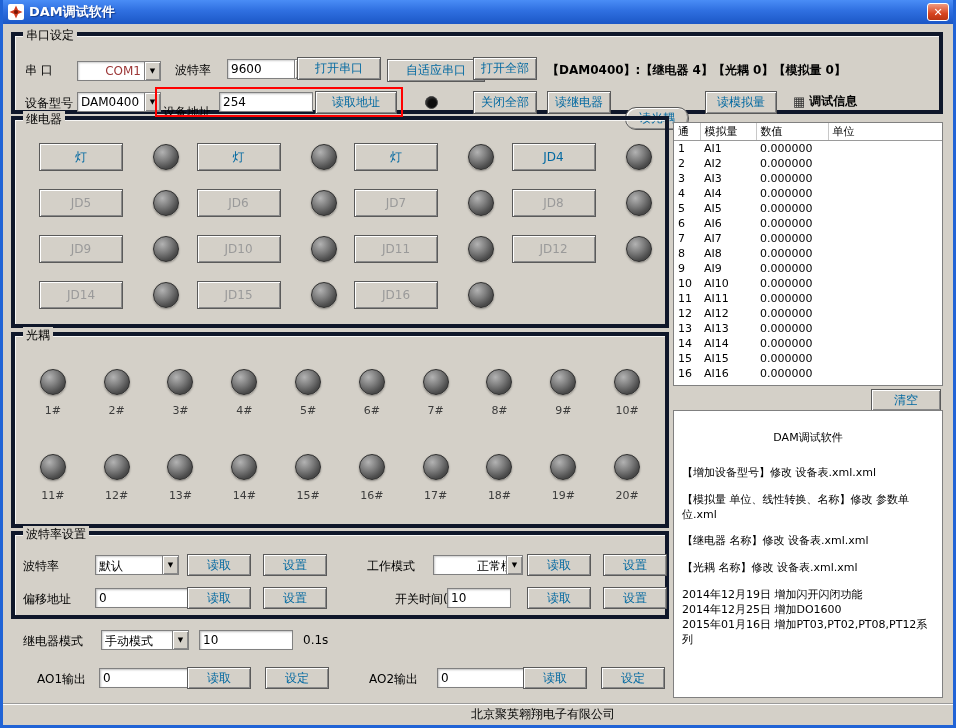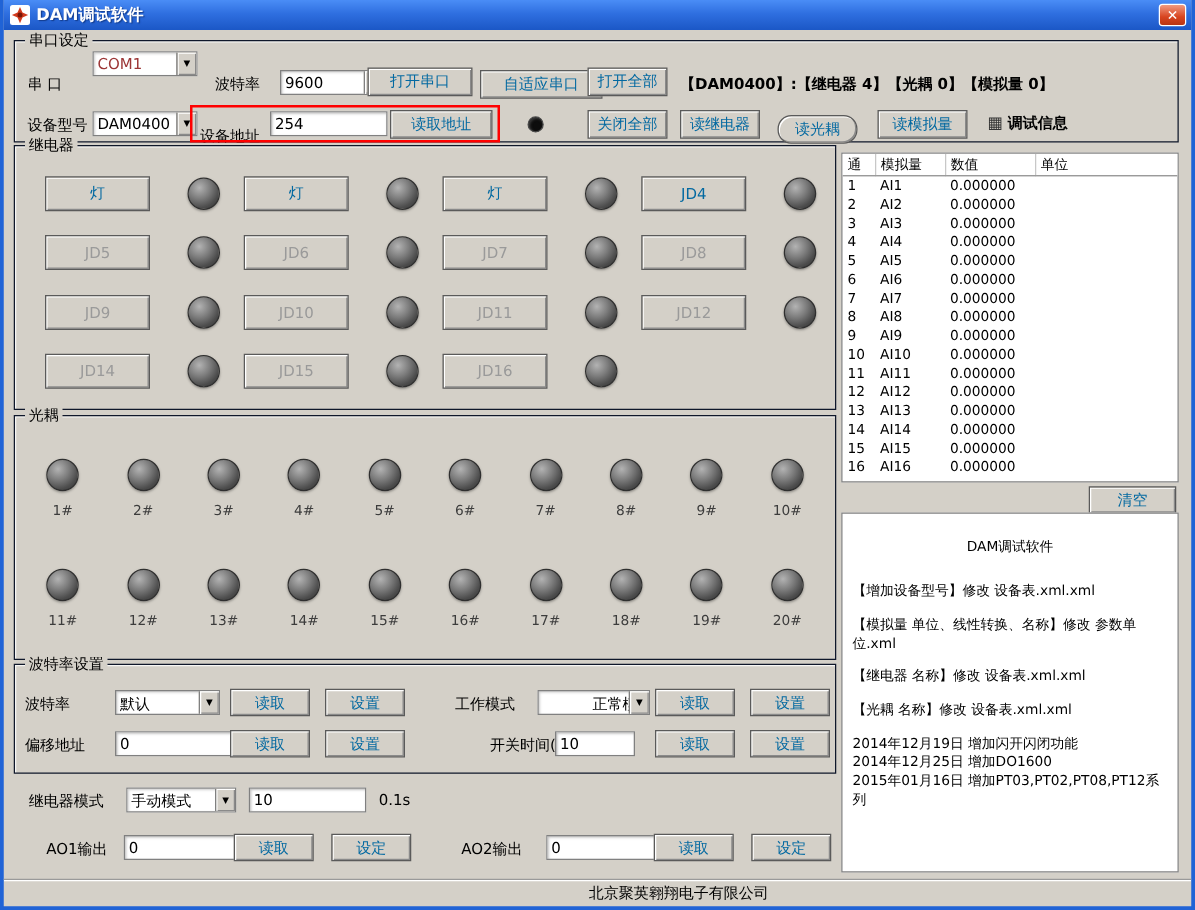--- a/index.html
+++ b/index.html
@@ -19,21 +19,21 @@
   .title-text { color:#fff; font-weight:bold; font-size:13px; text-shadow:1px 1px 1px #123a8a; }
   .close-btn {
     position:absolute; right:4px; top:3px; width:22px; height:18px;
     background:linear-gradient(180deg,#f09a81 0%,#d8441f 60%,#b93513 100%);
     border:1px solid #fff; border-radius:3px;
     color:#fff; font-size:11px; font-weight:bold;
     display:flex; align-items:center; justify-content:center; cursor:pointer;
   }
   
   .group {
-    position:absolute; border:1px solid #0f172a;
+    position:absolute; border:4px solid #0f172a;
     box-shadow:1px 1px 0 rgba(255,255,255,.8) inset;
   }
   .group-title {
     position:absolute; top:-9px; left:8px; background:#d4d0c8; padding:0 3px; font-size:12px;
   }
   .lbl { position:absolute; font-size:12px; white-space:nowrap; }
   .btn {
     position:absolute; background:#d4d0c8;
     border:1px solid #5a5a5a;
     box-shadow:inset 1px 1px 0 #ffffff, inset -1px -1px 0 #8a8a8a;
@@ -132,21 +132,21 @@
         </svg>
     </span>
     <span class="title-text">DAM调试软件</span>
     <span class="close-btn">✕</span>
   </div>
 
   <div class="group" style="left:8px; top:32px; width:932px; height:82px;">
     <span class="group-title">串口设定</span>
 
     <span class="lbl" style="left:10px; top:26px;">串  口</span>
-    <div class="combo" style="left:62px; top:8px; width:84px;">
+    <div class="combo" style="left:62px; top:25px; width:84px;text-align:right;">
       <span class="combo-val val-red">COM1</span>
       <span class="combo-btn">▼</span>
     </div>
 
     <span class="lbl" style="left:160px; top:26px;">波特率</span>
     <div class="combo" style="left:212px; top:23px; width:84px;">
       <span class="combo-val">9600</span>
       <span class="combo-btn">▼</span>
     </div>
 
@@ -163,21 +163,21 @@
 
     <span class="lbl" style="left:148px; top:68px;">设备地址</span>
     <input class="input" style="left: 204px; top: 56px; width: 94px;" value="254">
     <button class="btn" style="left:300px; top:55px; width:82px; height:23px;">读取地址</button>
     <div class="annotation" style="left:140px; top:51px; width:248px; height:30px;"></div>
 
     <span class="led" style="left:410px; top:60px;"></span>
 
     <button class="btn" style="left:458px; top:55px; width:64px; height:23px;">关闭全部</button>
     <button class="btn" style="left:532px; top:55px; width:64px; height:23px;">读继电器</button>
-    <button class="btn" style="left:610px; top:59px; width:64px; height:23px;border-radius:11px;">读光耦</button>
+    <button class="btn" style="left:610px; top:71px; width:64px; height:23px;border-radius:11px;">读光耦</button>
     <button class="btn" style="left:690px; top:55px; width:72px; height:23px;">读模拟量</button>
 
     <span class="lbl" style="left:778px; top:57px; display:flex; align-items:center; gap:4px; font-weight:bold;">
       <span style="font-size:13px; color:#333;">▦</span>
       <span>调试信息</span>
     </span>
   </div>
 
   <div class="group" style="left:8px; top:116px; width:658px; height:212px;">
     <span class="group-title">继电器</span>

